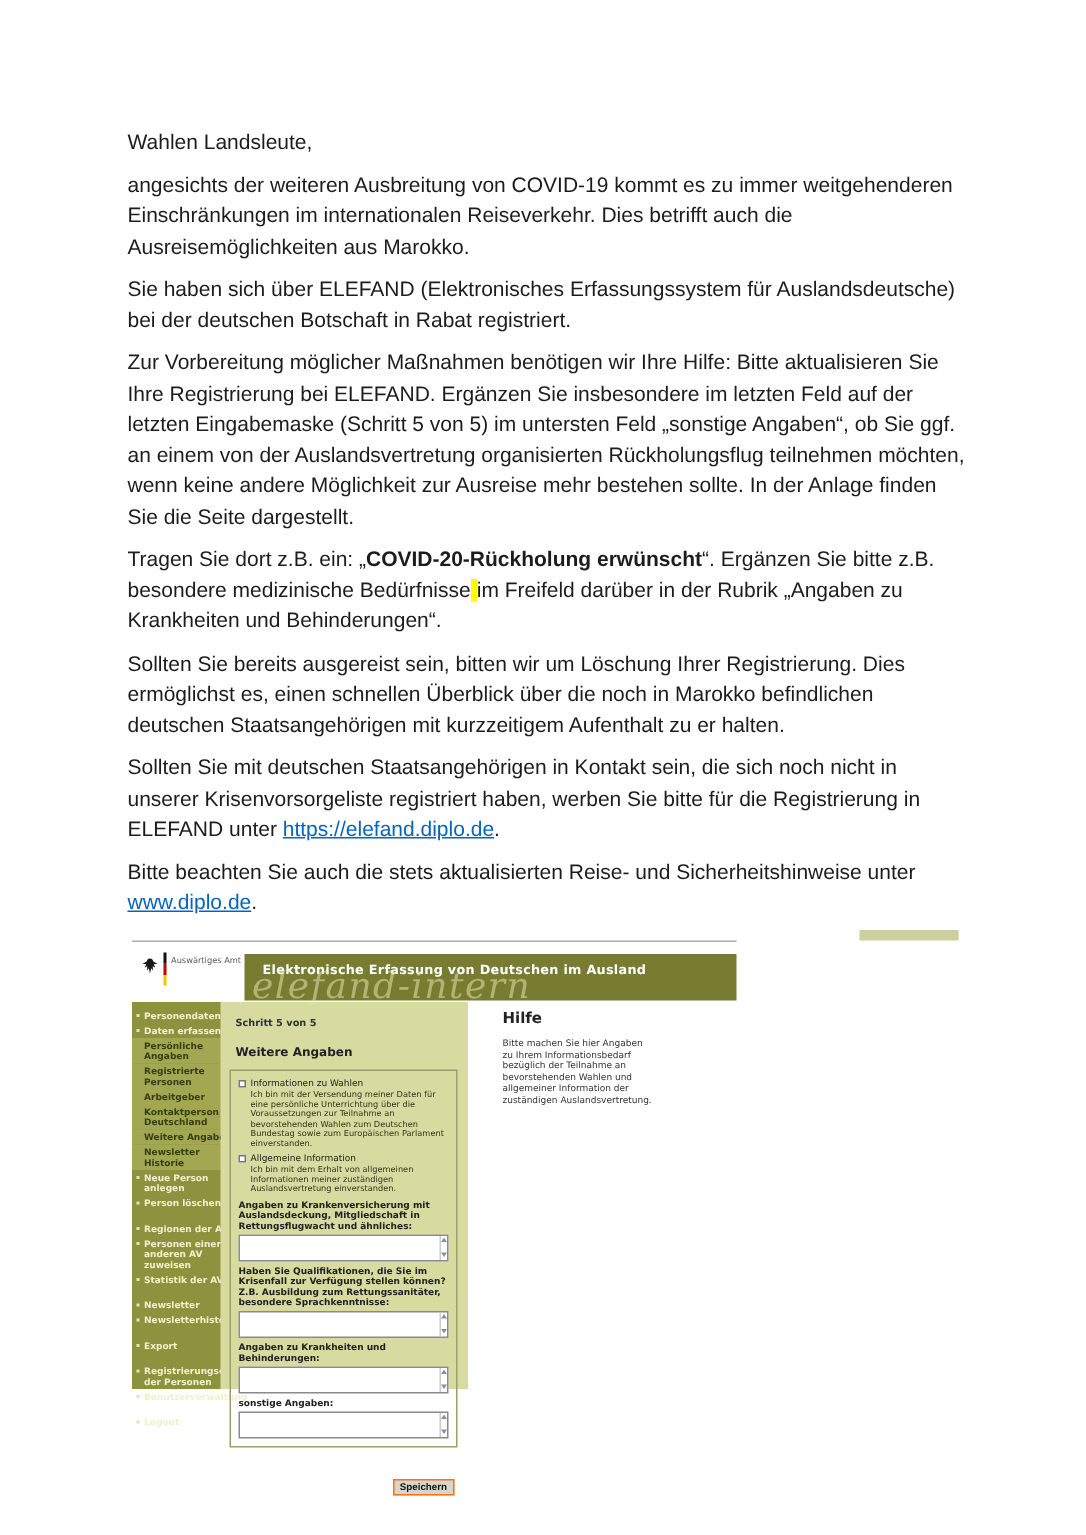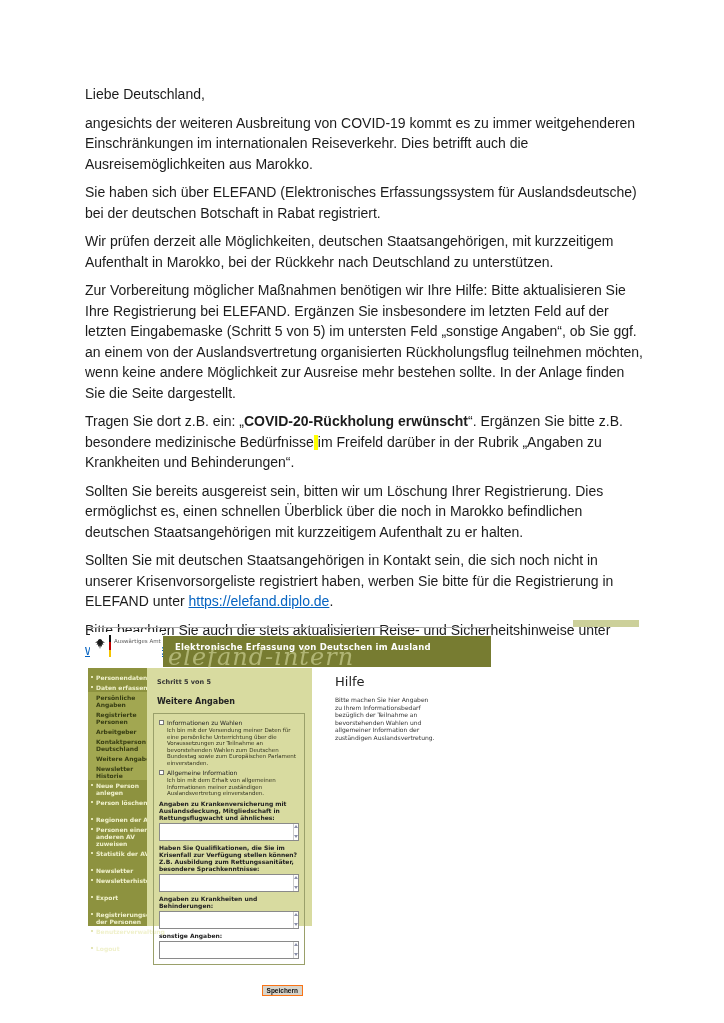--- a/index.html
+++ b/index.html
@@ -64,31 +64,30 @@
   .sbar .up { width:0; height:0; border-left:2px solid transparent; border-right:2px solid transparent;
     border-bottom:3px solid #8a8fa8; }
   .sbar .dn { width:0; height:0; border-left:2px solid transparent; border-right:2px solid transparent;
     border-top:3px solid #8a8fa8; }
   .save-row { text-align:right; margin-top:13px; padding-right:3px; }
   .save-btn { font-family:Liberation Sans, sans-serif; font-size:6.5px; font-weight:bold; color:#111;
     padding:1px 4px; background:#d8d5cc; border:1px solid #f97316; border-radius:0; cursor:pointer; }
 
   .help { position:absolute; left:240px; top:41px; width:163px; height:258px;
     background:#fff; padding:6px 7px; }
-  .help-title { font-size:13px; font-weight:normal; color:#222; margin-bottom:7px; }
+  .help-title { font-size:10px; font-weight:bold; color:#222; margin-bottom:7px; }
   .help-text { font-size:6px; line-height:7.5px; color:#333; width:100px; }
 </style>
 </head>
 <body>
 
 <div class="letter" id="letter">
-    <p><span>Liebe Deutschland,</span></p>
+    <p><span>Wahlen Landsleute,</span></p>
     <p><span>angesichts der weiteren Ausbreitung von COVID-19 kommt es zu immer weitgehenderen Einschränkungen im internationalen Reiseverkehr.  Dies betrifft auch die Ausreisemöglichkeiten aus Marokko.</span></p>
     <p><span>Sie haben sich über ELEFAND (Elektronisches Erfassungssystem für Auslandsdeutsche) bei der deutschen Botschaft in Rabat registriert.</span></p>
-    <p><span>Wir prüfen derzeit alle Möglichkeiten, deutschen Staatsangehörigen, mit kurzzeitigem Aufenthalt in Marokko, bei der Rückkehr nach Deutschland zu unterstützen.</span></p>
     <p><span>Zur Vorbereitung möglicher Maßnahmen benötigen wir Ihre Hilfe: Bitte aktualisieren Sie Ihre Registrierung bei ELEFAND. Ergänzen Sie insbesondere im letzten Feld auf der letzten Eingabemaske (Schritt 5 von 5) im untersten Feld „sonstige Angaben“, ob Sie ggf. an einem von der Auslandsvertretung organisierten Rückholungsflug teilnehmen möchten, wenn keine andere Möglichkeit zur Ausreise mehr bestehen sollte.  In der Anlage finden Sie die Seite dargestellt.</span></p>
     <p><span>Tragen Sie dort z.B. ein: „</span><span class="b">COVID-20-Rückholung erwünscht</span><span>“. Ergänzen Sie bitte z.B. besondere medizinische Bedürfnisse</span><span class="hl"> </span><span>im Freifeld darüber in der Rubrik „Angaben zu Krankheiten und Behinderungen“.</span></p>
     <p><span>Sollten Sie bereits ausgereist sein, bitten wir um Löschung Ihrer Registrierung. Dies ermöglichst es, einen schnellen Überblick über die noch in Marokko befindlichen deutschen Staatsangehörigen mit kurzzeitigem Aufenthalt zu er halten.</span></p>
     <p><span>Sollten Sie mit deutschen Staatsangehörigen in Kontakt sein, die sich noch nicht in unserer Krisenvorsorgeliste registriert haben, werben Sie bitte für die Registrierung in ELEFAND unter </span><a href="#">https://elefand.diplo.de</a><span>.</span></p>
     <p><span>Bitte beachten Sie auch die stets aktualisierten Reise- und Sicherheitshinweise unter </span><a href="#">www.diplo.de</a><span>.</span></p>
   </div>
 
 <div class="frag"></div>
 
 <div class="shot">

